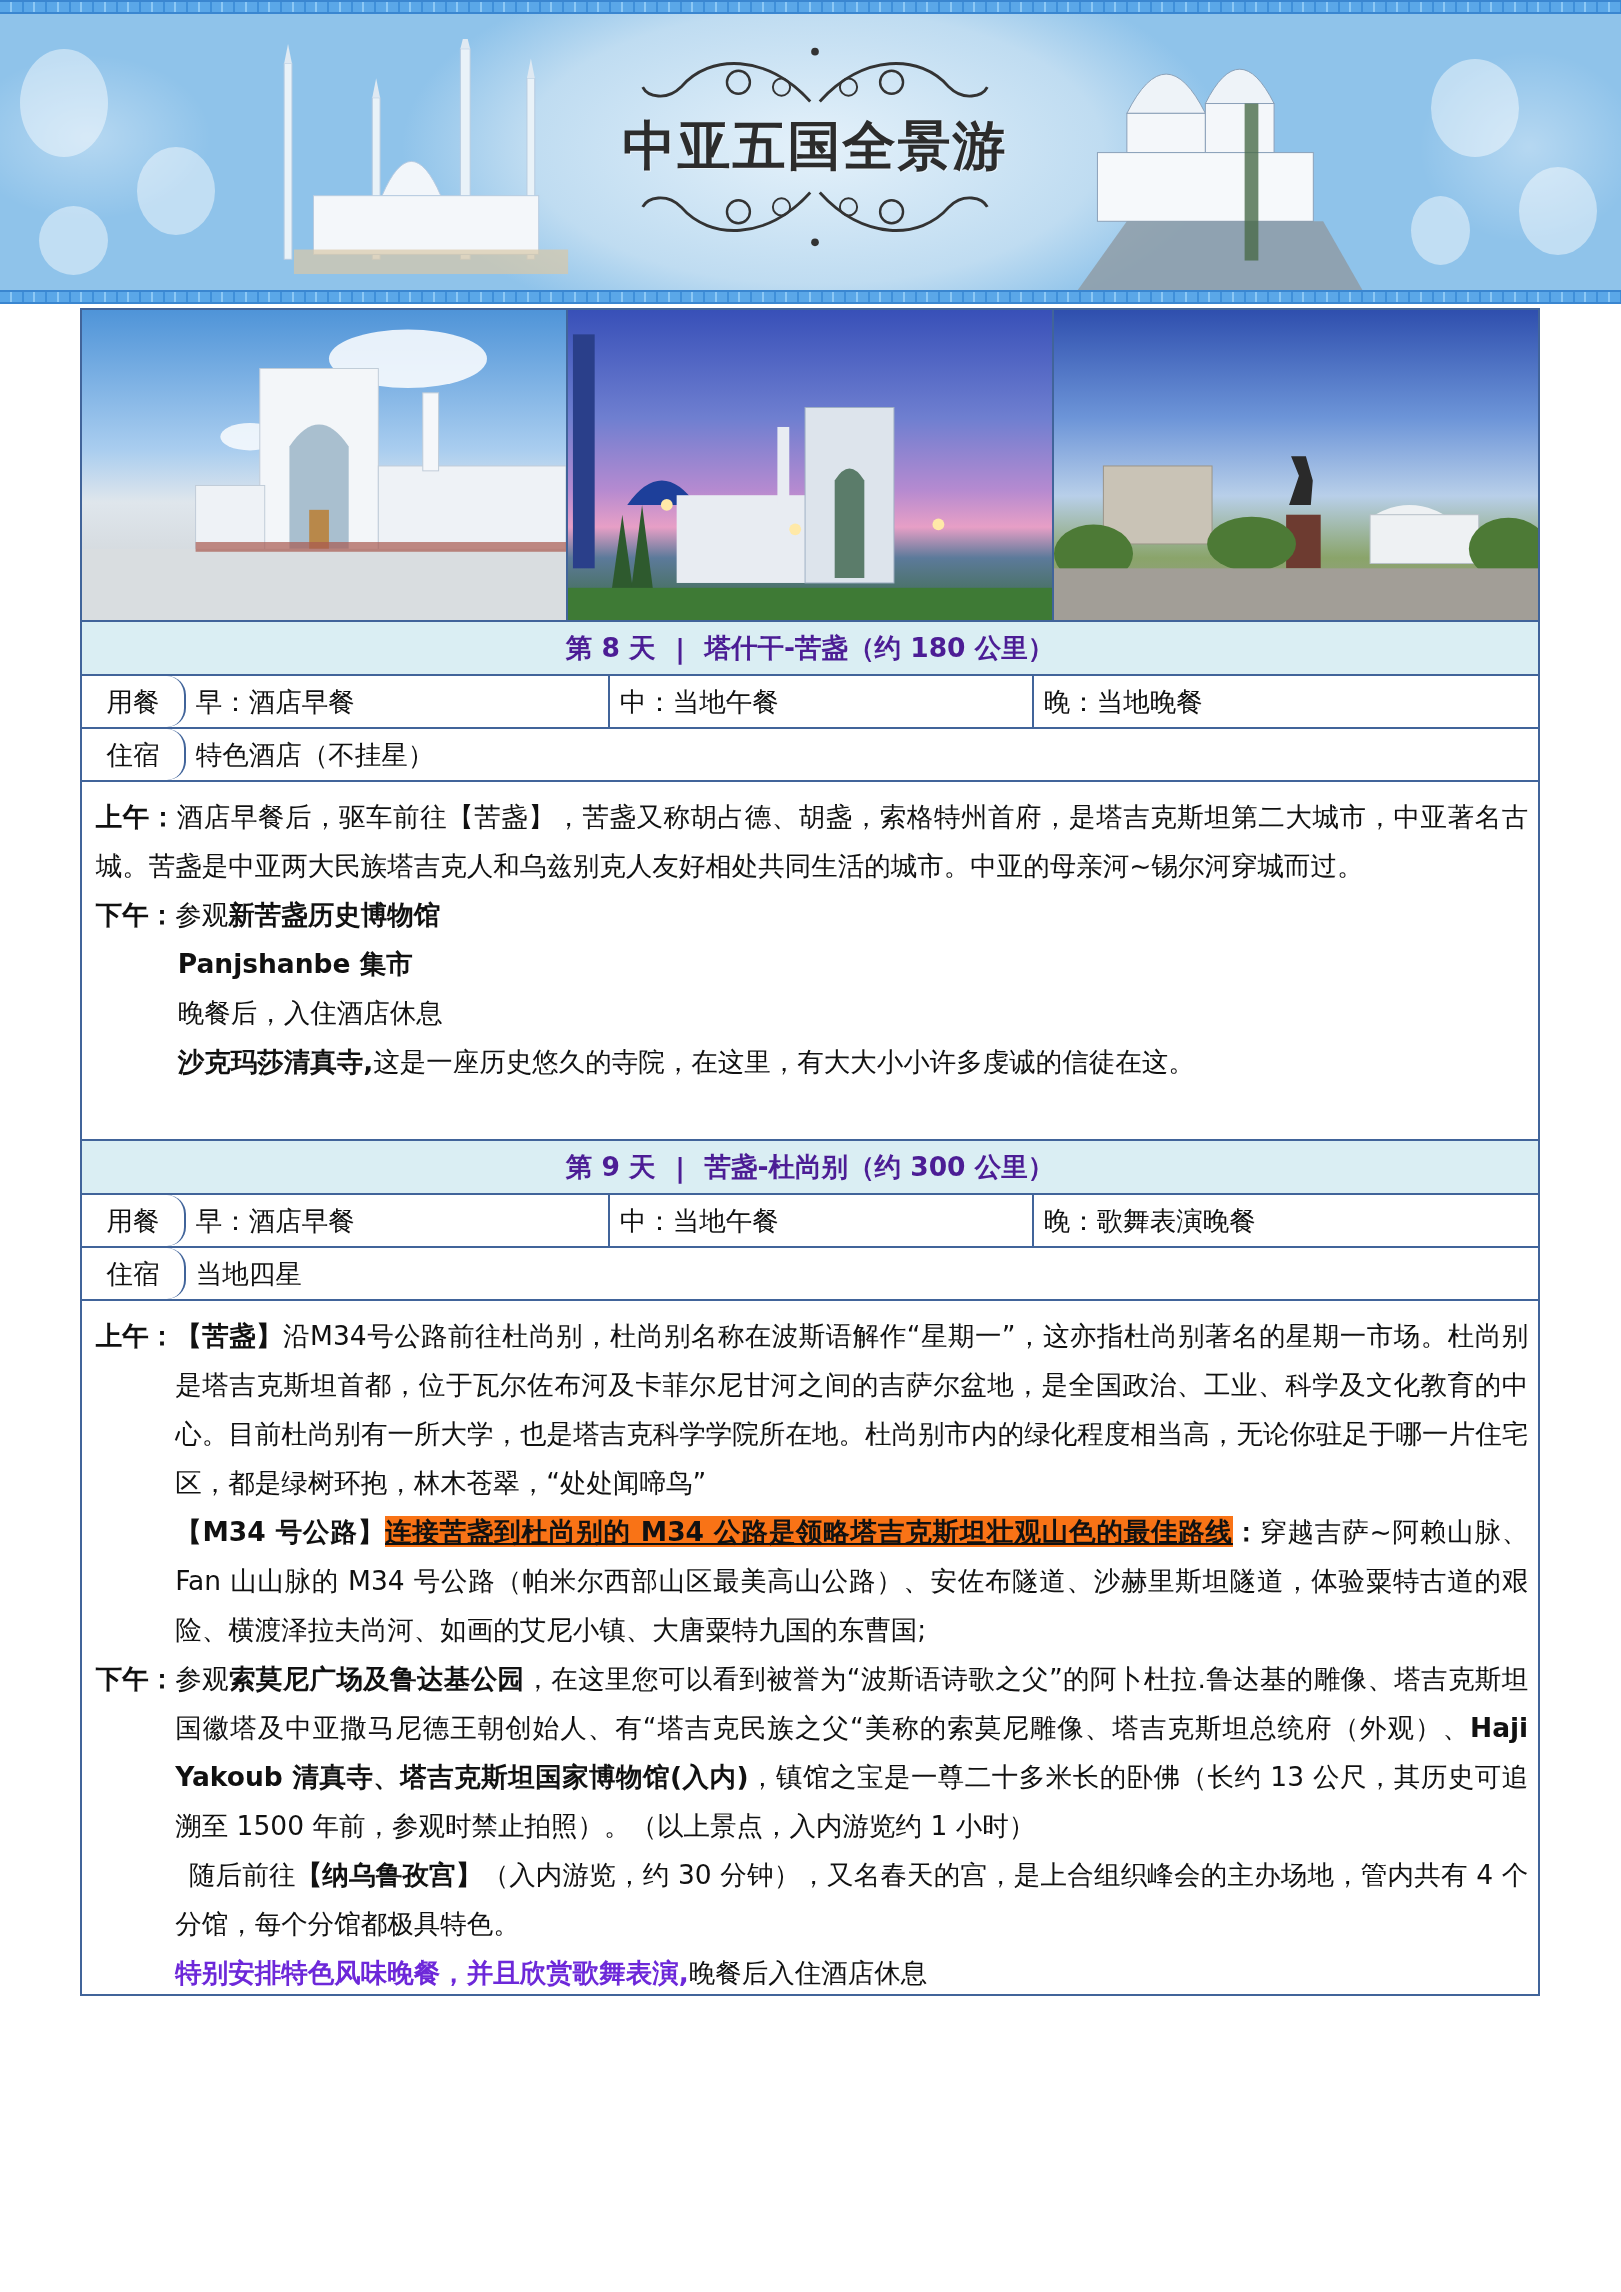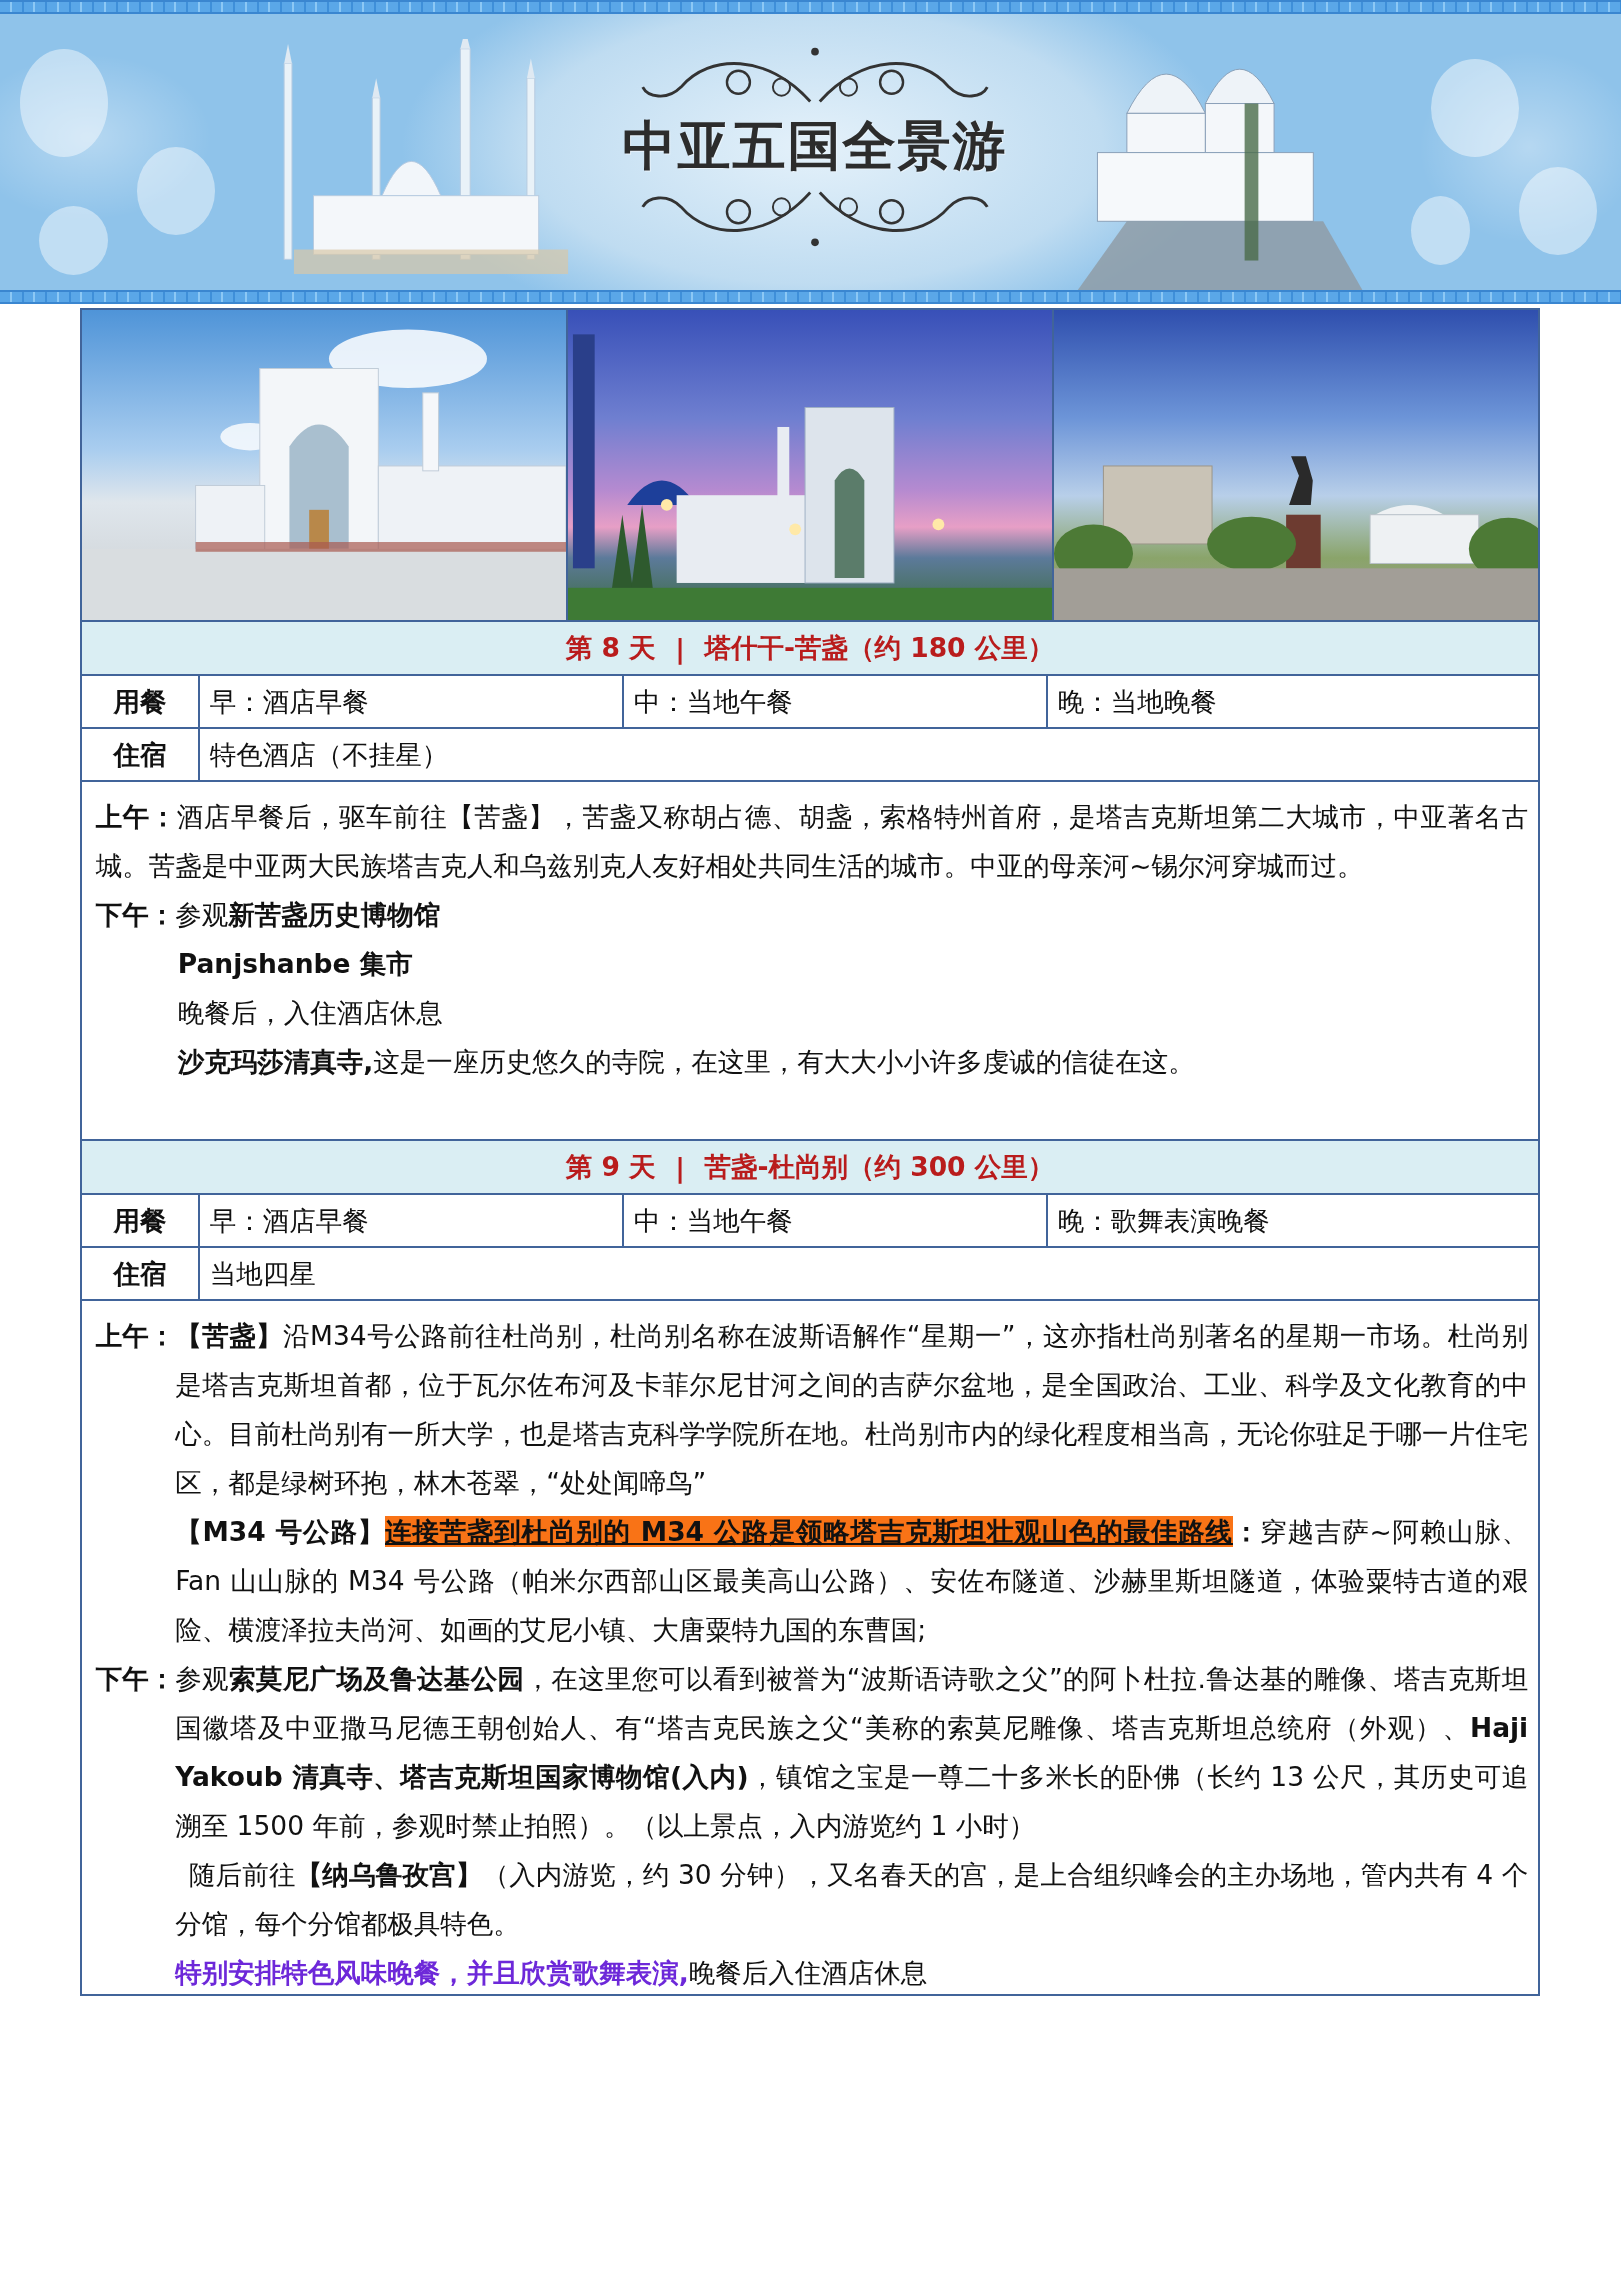--- a/index.html
+++ b/index.html
@@ -45,28 +45,28 @@
     .photo { flex: 1; position: relative; overflow: hidden; }
     .photo + .photo { border-left: 2.9px solid #41649a; }
 
     .photo-1 { background: linear-gradient(180deg, #4f94d8 0%, #a9cdef 45%, #dfe6ec 62%, #c9cdd0 100%); }
     .photo-2 { background: linear-gradient(180deg, #3850b8 0%, #6f7fd0 35%, #b58ad0 58%, #e79fc6 70%, #5c7a9a 80%, #3b6b3b 100%); }
     .photo-3 { background: linear-gradient(180deg, #2f4fae 0%, #6d95d8 35%, #b8cfe9 60%, #8aa46a 80%, #9c9a94 100%); }
 
     .day-header {
       height: 54px; background: #daeef3; border-bottom: 2.9px solid #41649a;
       display: flex; align-items: center; justify-content: center;
-      font-size: 26.5px; font-weight: bold; color: #b91c1c;
+      font-size: 26.5px; font-weight: bold; color: #4c1d95;
     }
     .day-header .sep { margin: 0 19.6px; font-weight: bold; }
 
     .info-row { display: flex; height: 53px; border-bottom: 2.9px solid #41649a; }
     .info-label {
-      width: 118px; flex: none; display: flex; align-items: center; justify-content: center;
-      font-size: 26.5px; font-weight: bold; border-right: 2.9px solid #41649a;
+      width: 104px; flex: none; display: flex; align-items: center; justify-content: center;
+      font-size: 26.5px; font-weight: normal; border-right: 2.9px solid #41649a; border-radius: 19px;
     }
     .info-cell { display: flex; align-items: center; padding-left: 9.8px; font-size: 26.5px; }
     .meal-1 { width: 424px; border-right: 2.9px solid #41649a; }
     .meal-2 { width: 424px; border-right: 2.9px solid #41649a; }
     .meal-3 { flex: 1; border-radius: 24px; }
     .lodging { flex: 1; }
 
     .body-block { padding: 9.8px 9.8px 7.8px 13.7px; font-size: 26.5px; line-height: 49px; }
     .body-block.day8 { height: 359px; border-bottom: 2.9px solid #41649a; }
     .body-block.day9 { height: 693px; }

